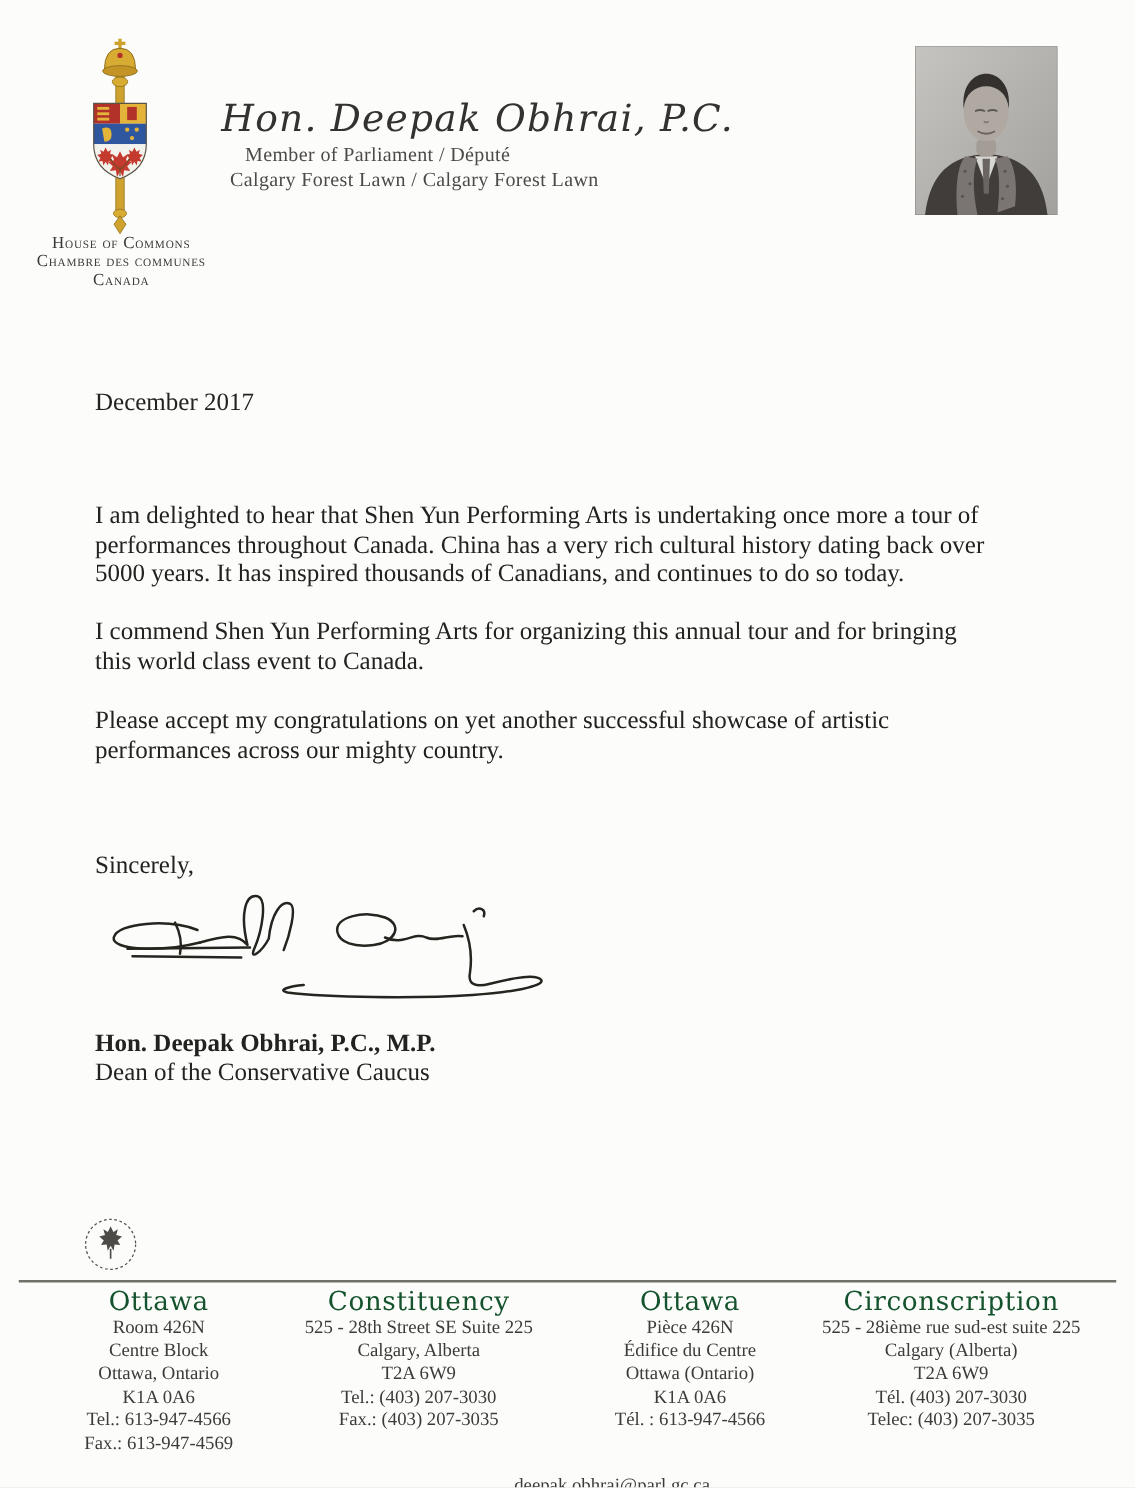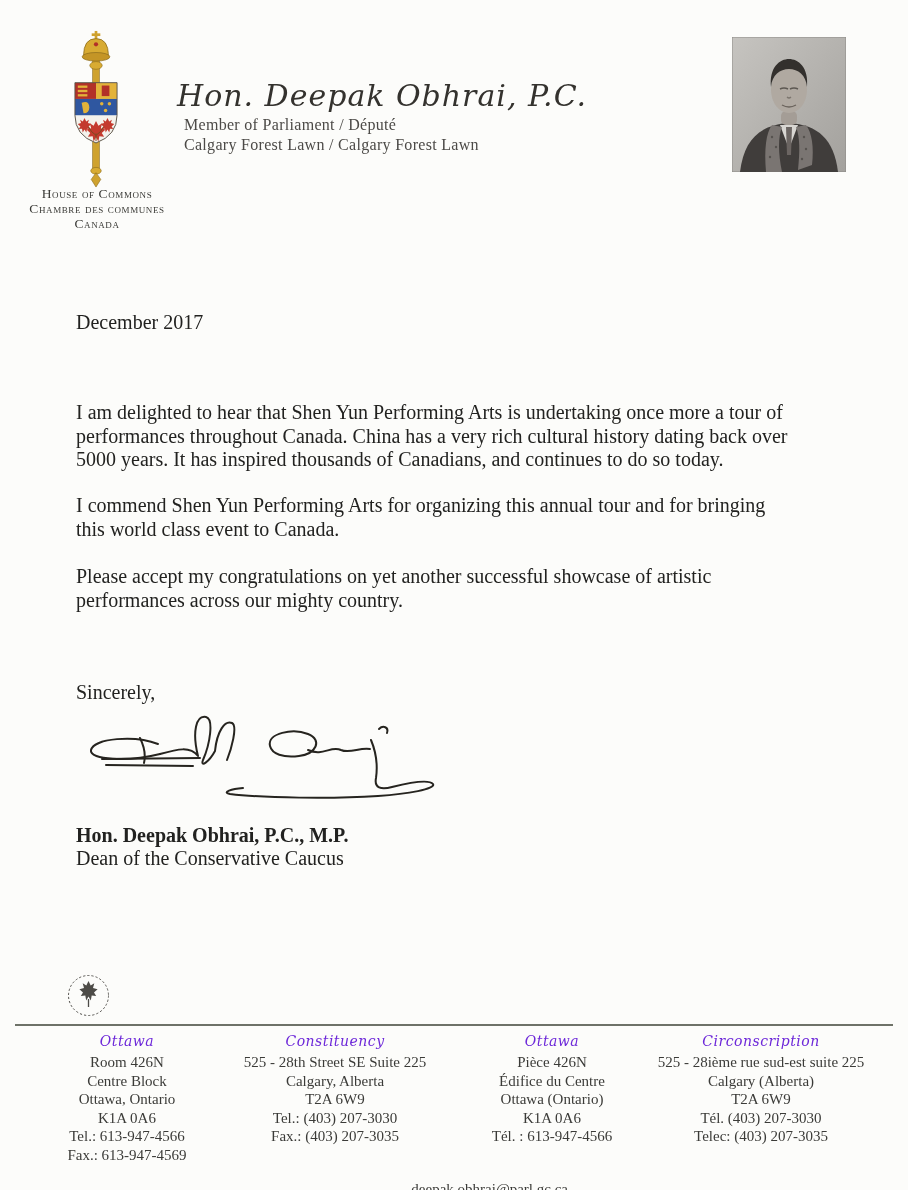--- a/index.html
+++ b/index.html
@@ -19,43 +19,43 @@
   }
   #mp-name{
     left:177px;top:78px;width:420px;
     font-family:"DejaVu Serif", serif;font-style:italic;
     font-size:30px;color:#34322e;letter-spacing:1px;white-space:nowrap;
   }
   .mp-sub{
     left:184px;width:420px;font-size:16px;color:#4c4a47;
     letter-spacing:.3px;white-space:nowrap;
   }
-  #mp-sub1{top:116px;}
+  #mp-sub1{top:116px;margin-left:12px;}
   #mp-sub2{top:136px;}
   #photo{left:732px;top:37px;width:114px;height:135px;}
 
   
   .body-text{left:76px;width:724px;font-size:20px;line-height:23.5px;color:#222220;}
   #date{top:311px;}
   #para1{top:401px;}
   #para2{top:494px;}
   #para3{top:565px;}
   #closing{top:681px;}
   #signature{left:80px;top:702px;width:375px;height:110px;}
   #signer-name{top:824px;font-weight:bold;}
   #signer-title{top:847px;}
 
   
   #eco-seal{left:66px;top:973px;width:45px;height:45px;}
   #footer-rule{left:15px;top:1024px;width:878px;height:0;
     border-top:2px solid #6e7268;}
   .f-col{top:1029px;text-align:center;}
   .f-heading{
-    font-family:"DejaVu Serif", serif;font-style:italic;
-    font-size:14px;line-height:24px;color:#6d28d9;letter-spacing:.5px;
+    font-family:"DejaVu Serif", serif;
+    font-size:21px;line-height:24px;color:#14532d;letter-spacing:.5px;
   }
   .f-line{font-size:15px;line-height:18.5px;color:#3b3b38;white-space:nowrap;}
   #f-col1{left:27px;width:200px;}
   #f-col2{left:225px;width:220px;}
   #f-col3{left:452px;width:200px;}
   #f-col4{left:645px;width:232px;}
   #emails{left:330px;top:1180px;width:238px;text-align:right;}
   .email-line{font-size:15px;line-height:19px;color:#3b3b38;white-space:nowrap;}
 </style>
 </head>

